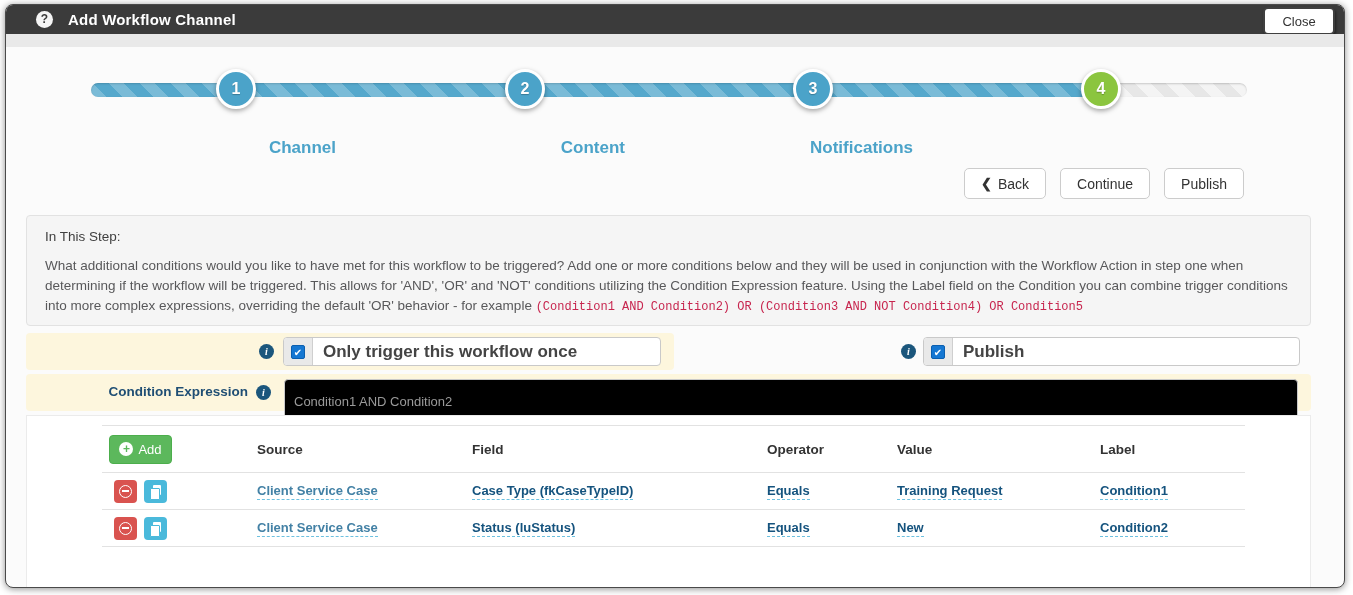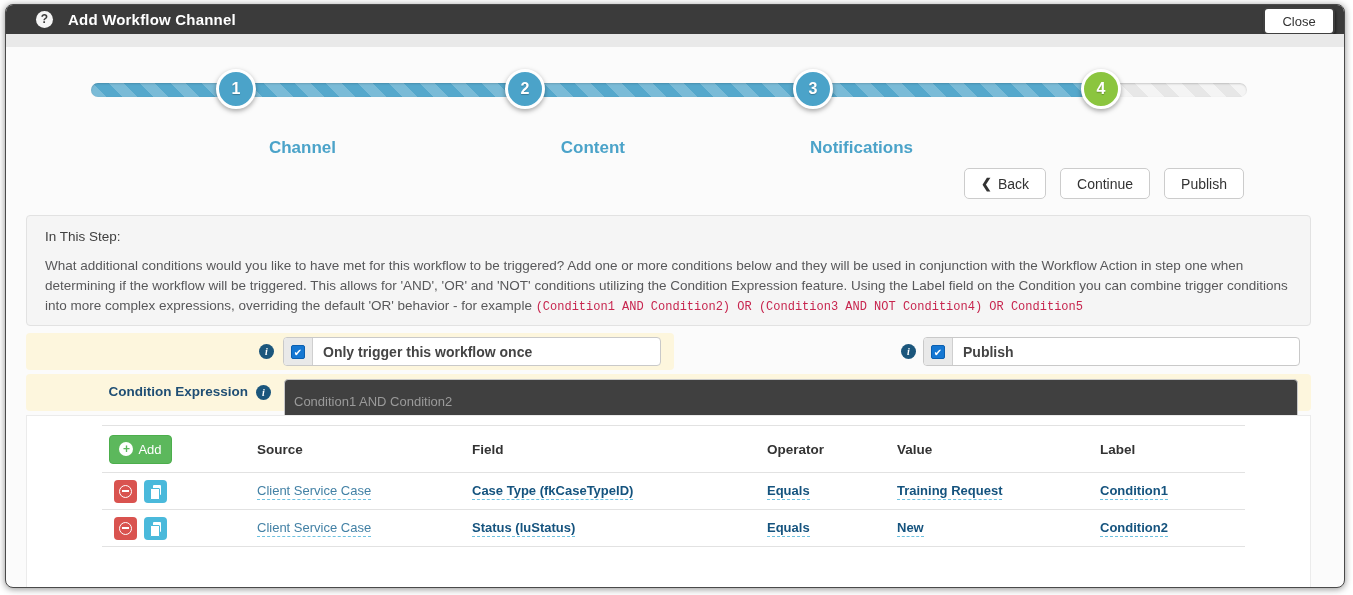--- a/index.html
+++ b/index.html
@@ -59,27 +59,27 @@
   .opt-left { position:absolute; left:0; top:0; width:648px; height:37px; }
   .info-icon { position:absolute; width:15px; height:15px; border-radius:50%; background:#1b567c;
     color:#fff; font-size:10px; font-weight:bold; font-style:italic; text-align:center;
     line-height:15px; font-family:"Liberation Serif", serif; cursor:pointer; }
   .check-box-field { position:absolute; top:4px; height:29px; background:#fff; border:1px solid #c9c9c9;
     border-radius:4px; display:flex; align-items:center; overflow:hidden; }
   .cb-well { width:29px; align-self:stretch; background:#e9e9e9; border-right:1px solid #cfcfcf;
     display:flex; align-items:center; justify-content:center; }
   .checkbox { width:14px; height:14px; background:#1577d2; border:1px solid #0b5fb0; border-radius:2px;
     color:#fff; font-size:10px; line-height:13px; text-align:center; cursor:pointer; }
-  .cb-label { font-size:14px; font-weight:bold; color:#444; padding-left:10px; }
+  .cb-label { font-size:17px; font-weight:bold; color:#444; padding-left:10px; }
 
   
   .expr-row { position:absolute; left:20px; top:369px; width:1285px; height:37px; }
   .expr-label { position:absolute; left:0; top:10px; width:222px; text-align:right;
     font-size:13.5px; font-weight:bold; color:#1f4e74; }
-  .expr-input { position:absolute; left:258px; top:5px; width:1014px; height:44px; background:#404040;
+  .expr-input { position:absolute; left:258px; top:5px; width:1014px; height:44px; background:#000000;
     border:1px solid #c9c9c9; border-radius:4px; font-size:13px; color:#9a9a9a; padding:0 9px;
     font-family:inherit; }
 
   
   .table-panel { position:absolute; left:20px; top:410px; width:1285px; bottom:0; background:#fff;
     border:1px solid #ebebeb; border-bottom:none; padding:0 65px 0 75px; }
   .t-line { border:none; border-top:1px solid #e2e2e2; }
   .t-line.first { margin-top:9px; }
   .t-grid { display:grid; grid-template-columns:155px 215px 295px 130px 203px 1fr; align-items:center; }
   .t-head { height:46px; }
@@ -98,21 +98,21 @@
     display:flex; align-items:center; justify-content:center; }
   .minus-circle::after { content:""; width:7px; height:1.5px; background:#fff; display:block; }
   .copy-btn { background:#4ab9db; }
   .copy-icon { position:relative; width:12px; height:13px; }
   .copy-icon::before { content:""; position:absolute; left:3px; top:0; width:8px; height:10px;
     background:#fff; border-radius:1px; }
   .copy-icon::after { content:""; position:absolute; left:0; top:3px; width:8px; height:10px;
     background:#fff; border:1px solid #4ab9db; border-radius:1px; }
   a.cell-link { text-decoration:none; font-size:13px; color:#15537e; font-weight:bold;
     border-bottom:1px dashed #6cc1e0; padding-bottom:1px; width:max-content; cursor:pointer; }
-  a.cell-link.src { color:#4381a5; font-weight:normal; }
+  a.cell-link.src { color:#4381a5; font-weight:bold; }
   .t-grid > * { justify-self:start; }
 </style>
 </head>
 <body>
 
 <div class="window">
 
   <div class="titlebar">
     <span class="help-icon">?</span>
     <span class="window-title">Add Workflow Channel</span>

